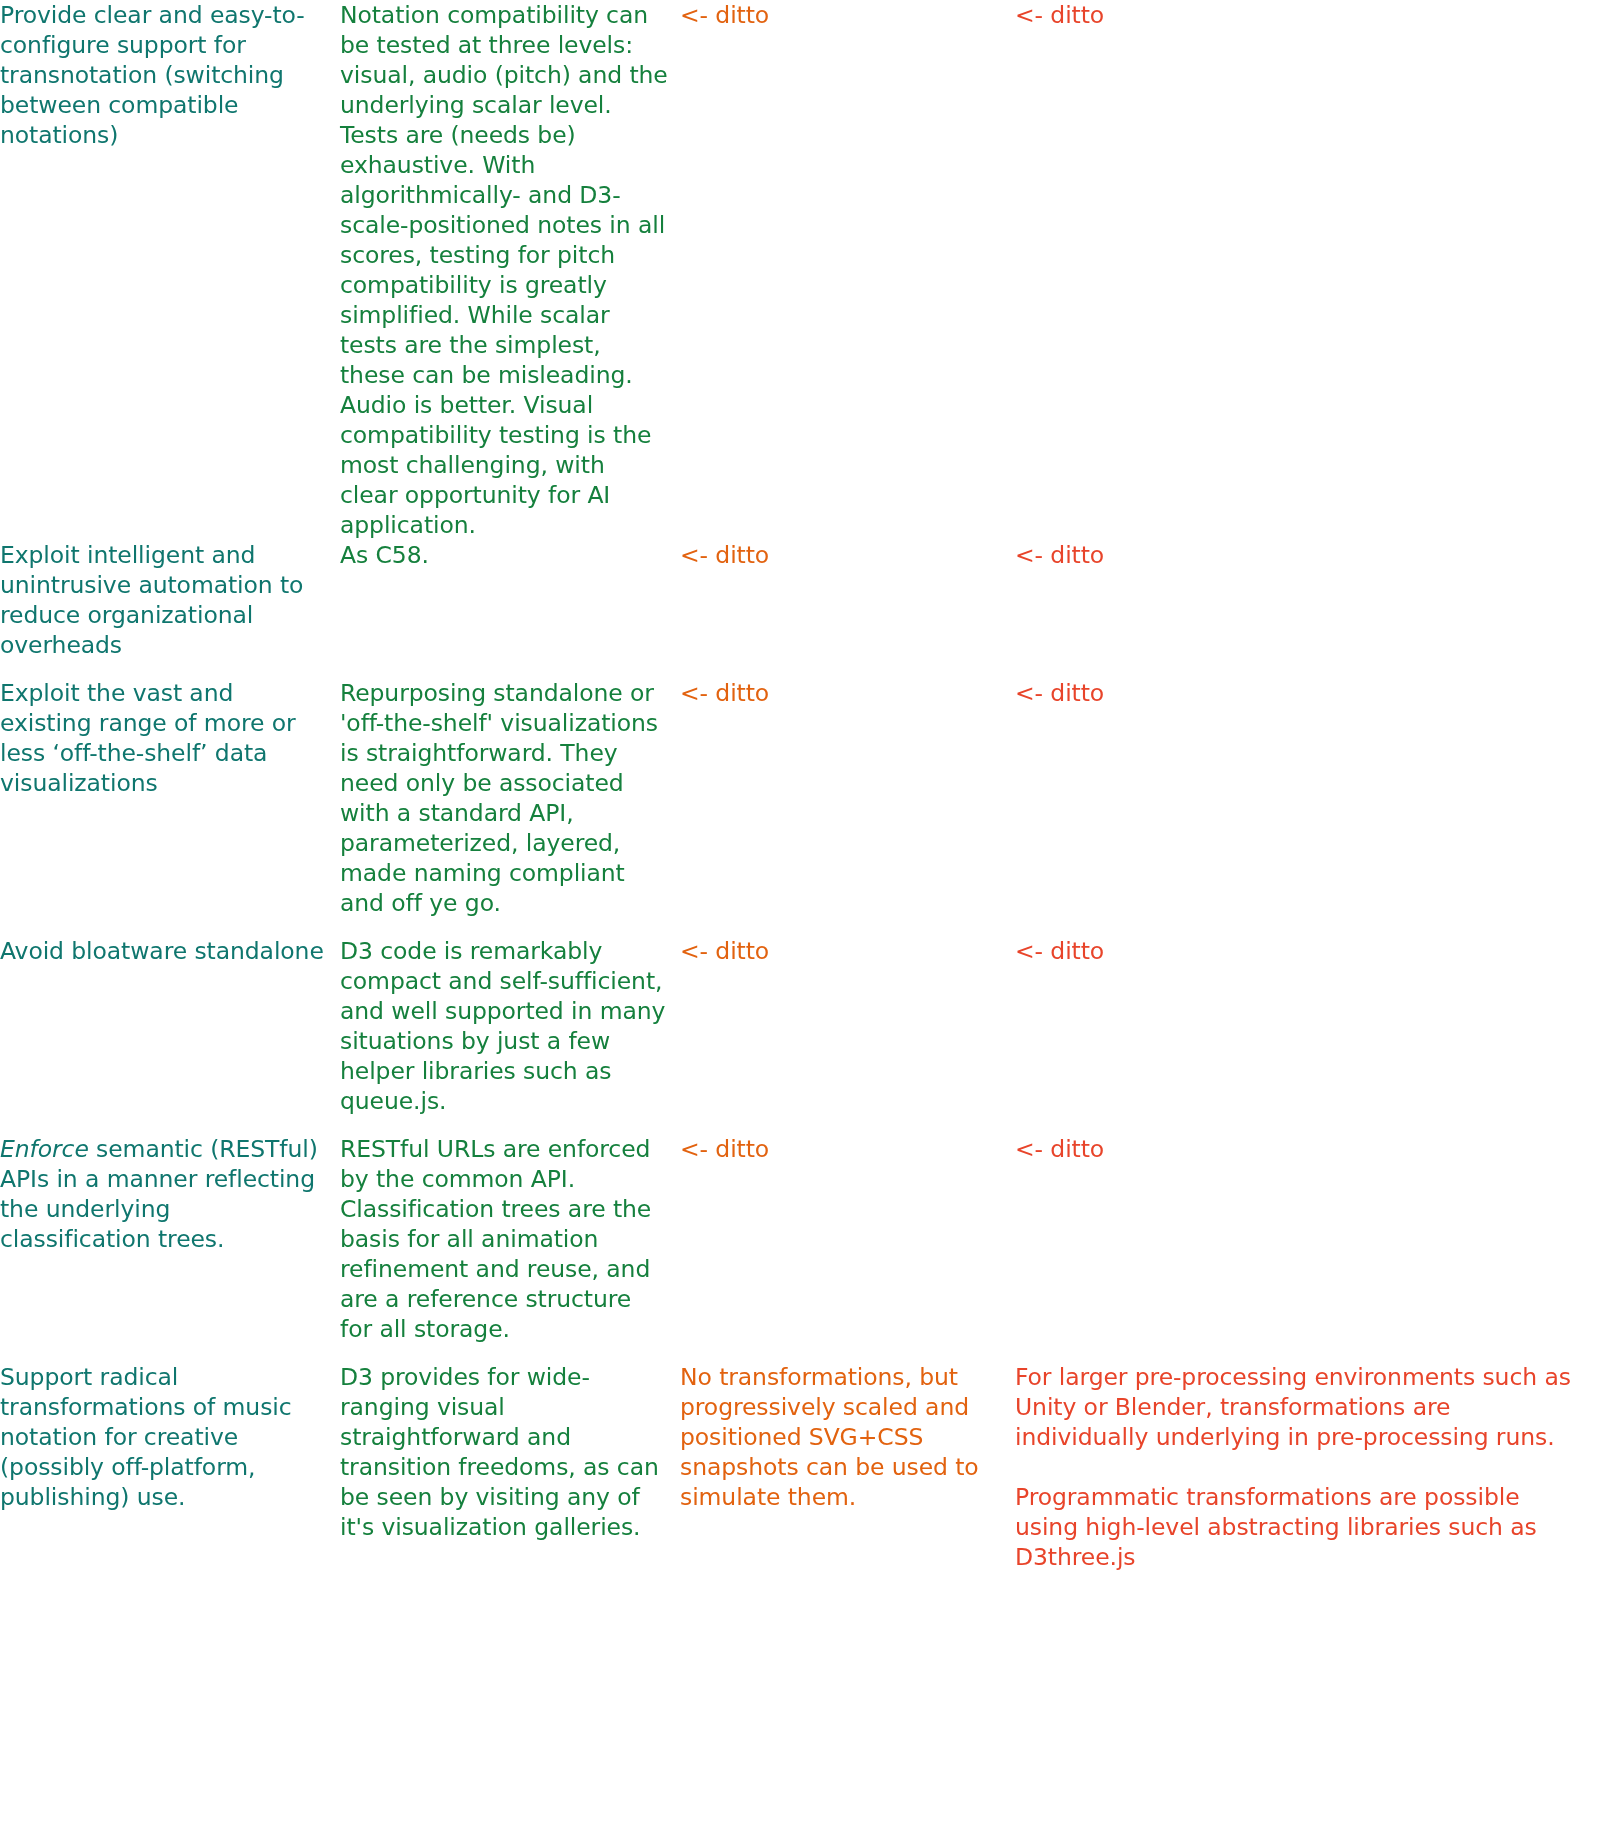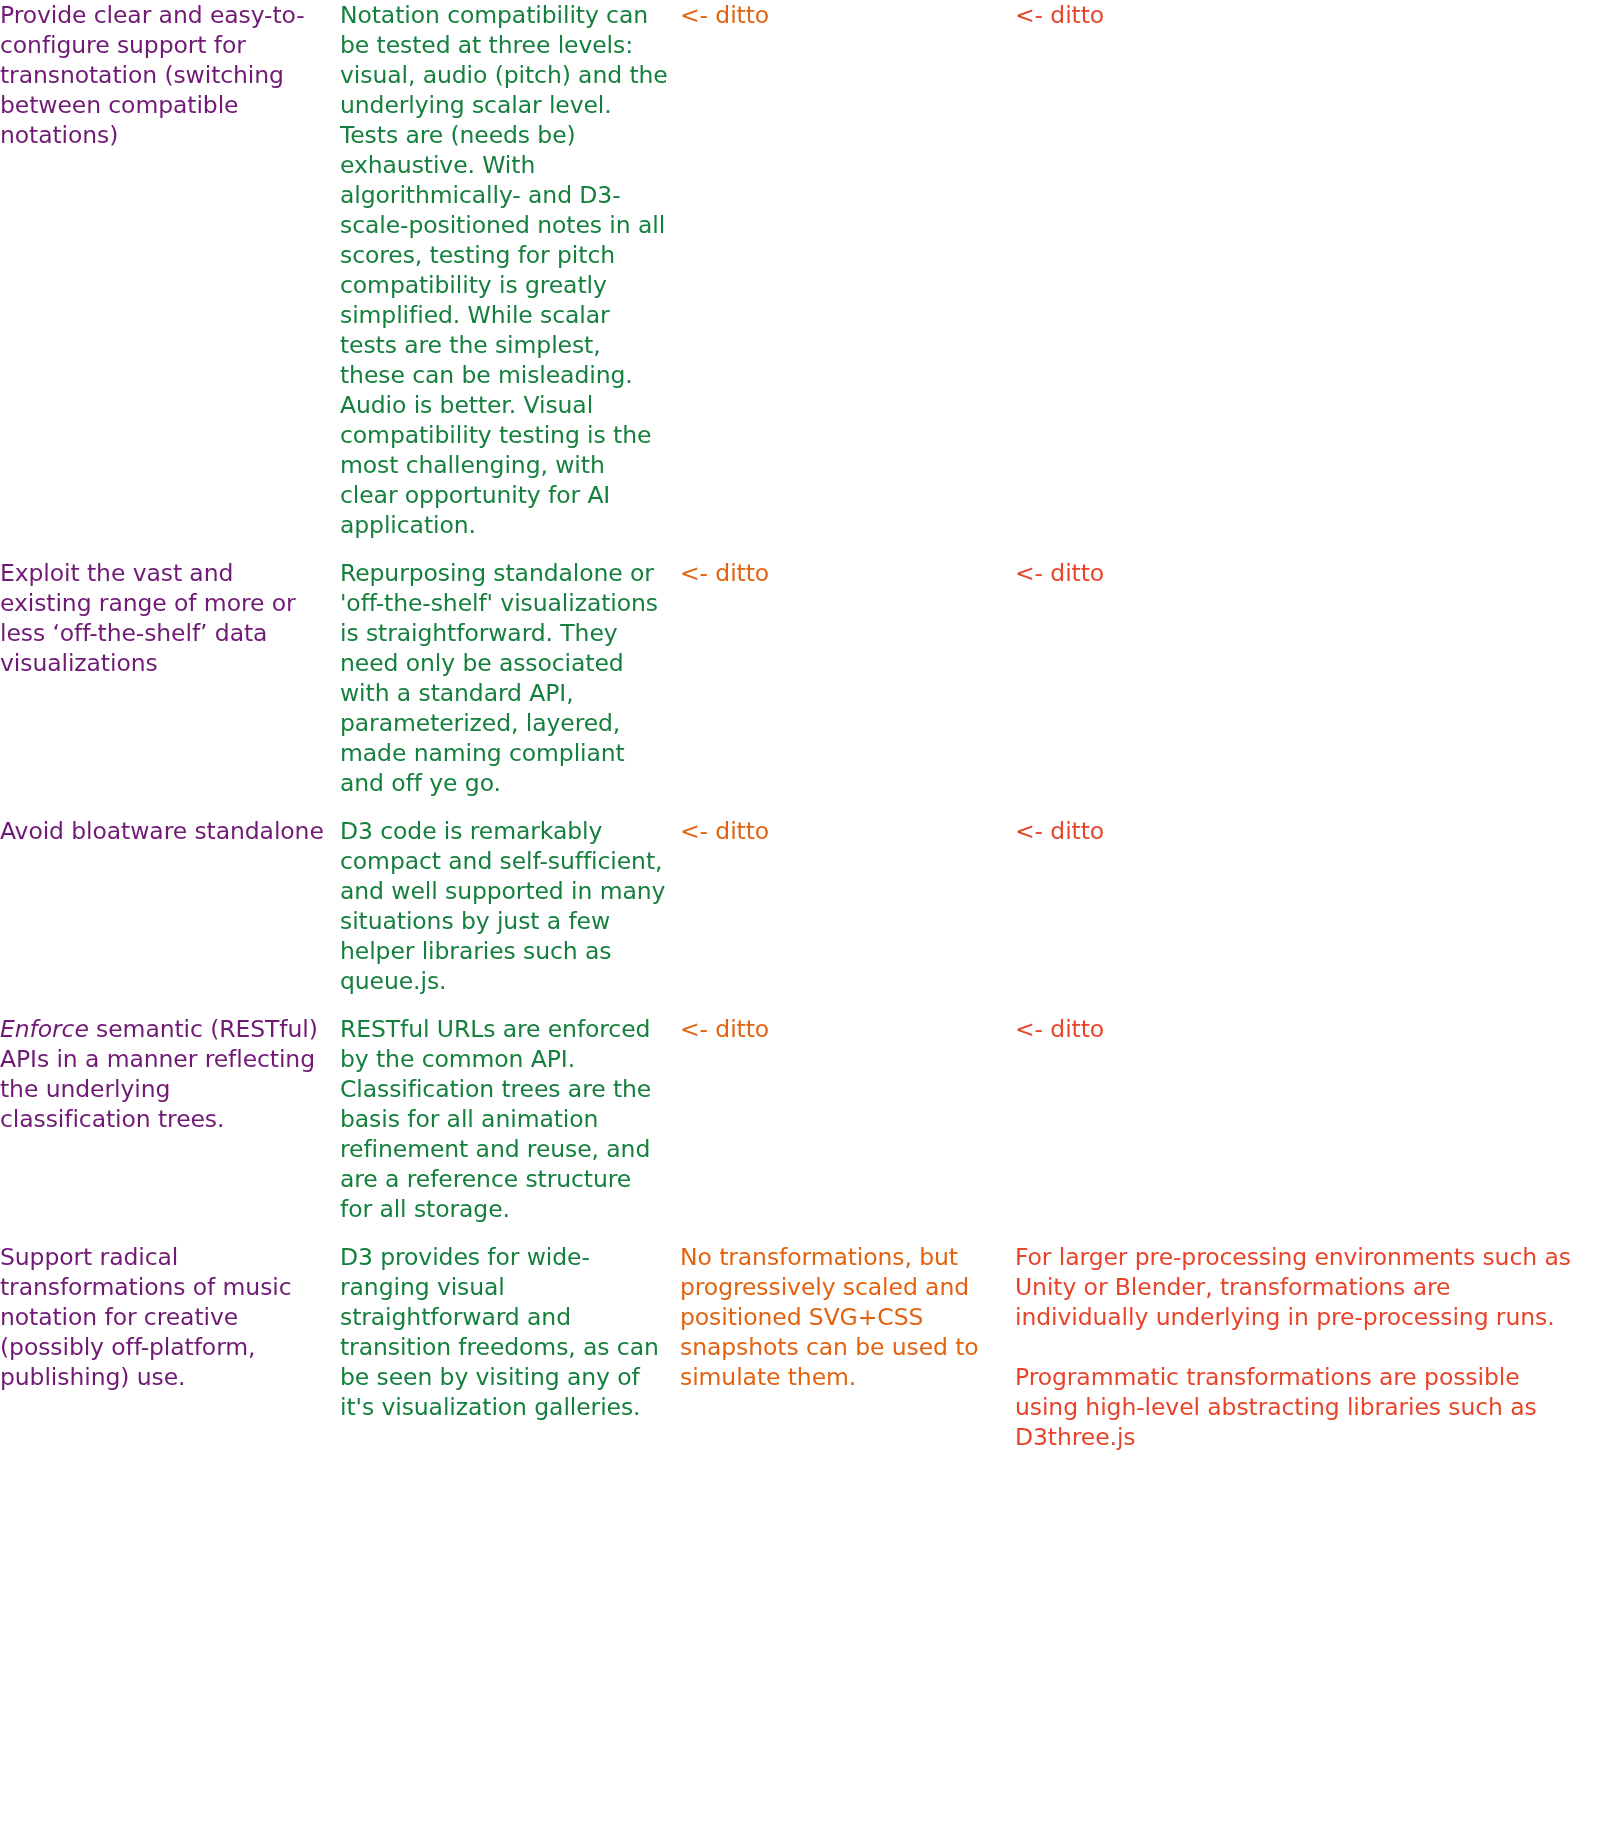--- a/index.html
+++ b/index.html
@@ -35,21 +35,21 @@
   table.matrix td {
     vertical-align: top;
     padding: 0 12px 0 0;
     margin: 0;
     border: none;
     font-size: 23.5px;
     line-height: 30px;
     letter-spacing: -0.1px;
   }
   td.col-req {
-    color: #701a75;
+    color: #0f766e;
     padding-left: 4px;
   }
   td.col-d3 {
     color: #15803d;
     padding-left: 4px;
   }
   td.col-svg {
     color: #e2620f;
     padding-left: 4px;
   }
@@ -88,20 +88,26 @@
     <tbody>
 
       <tr>
         <td class="col-req"><span class="para">Provide clear and easy-to-configure support for transnotation (switching between compatible notations)</span></td>
         <td class="col-d3"><span class="para">Notation compatibility can be tested at three levels: visual, audio (pitch) and the underlying scalar level. Tests are (needs be) exhaustive. With algorithmically- and D3-scale-positioned notes in all scores, testing for pitch compatibility is greatly simplified. While scalar tests are the simplest, these can be misleading. Audio is better. Visual compatibility testing is the most challenging, with clear opportunity for AI application.</span></td>
         <td class="col-svg"><span class="para">&lt;- ditto</span></td>
         <td class="col-pre"><span class="para">&lt;- ditto</span></td>
       </tr>
 
 
+      <tr>
+        <td class="col-req"><span class="para">Exploit intelligent and unintrusive automation to reduce organizational overheads</span></td>
+        <td class="col-d3"><span class="para">As C58.</span></td>
+        <td class="col-svg"><span class="para">&lt;- ditto</span></td>
+        <td class="col-pre"><span class="para">&lt;- ditto</span></td>
+      </tr>
 
       <tr class="rowspacer">
           <td></td>
           <td></td>
           <td></td>
           <td></td>
         </tr>
 
       <tr>
         <td class="col-req"><span class="para">Exploit the vast and existing range of more or less ‘off-the-shelf’ data visualizations</span></td>

